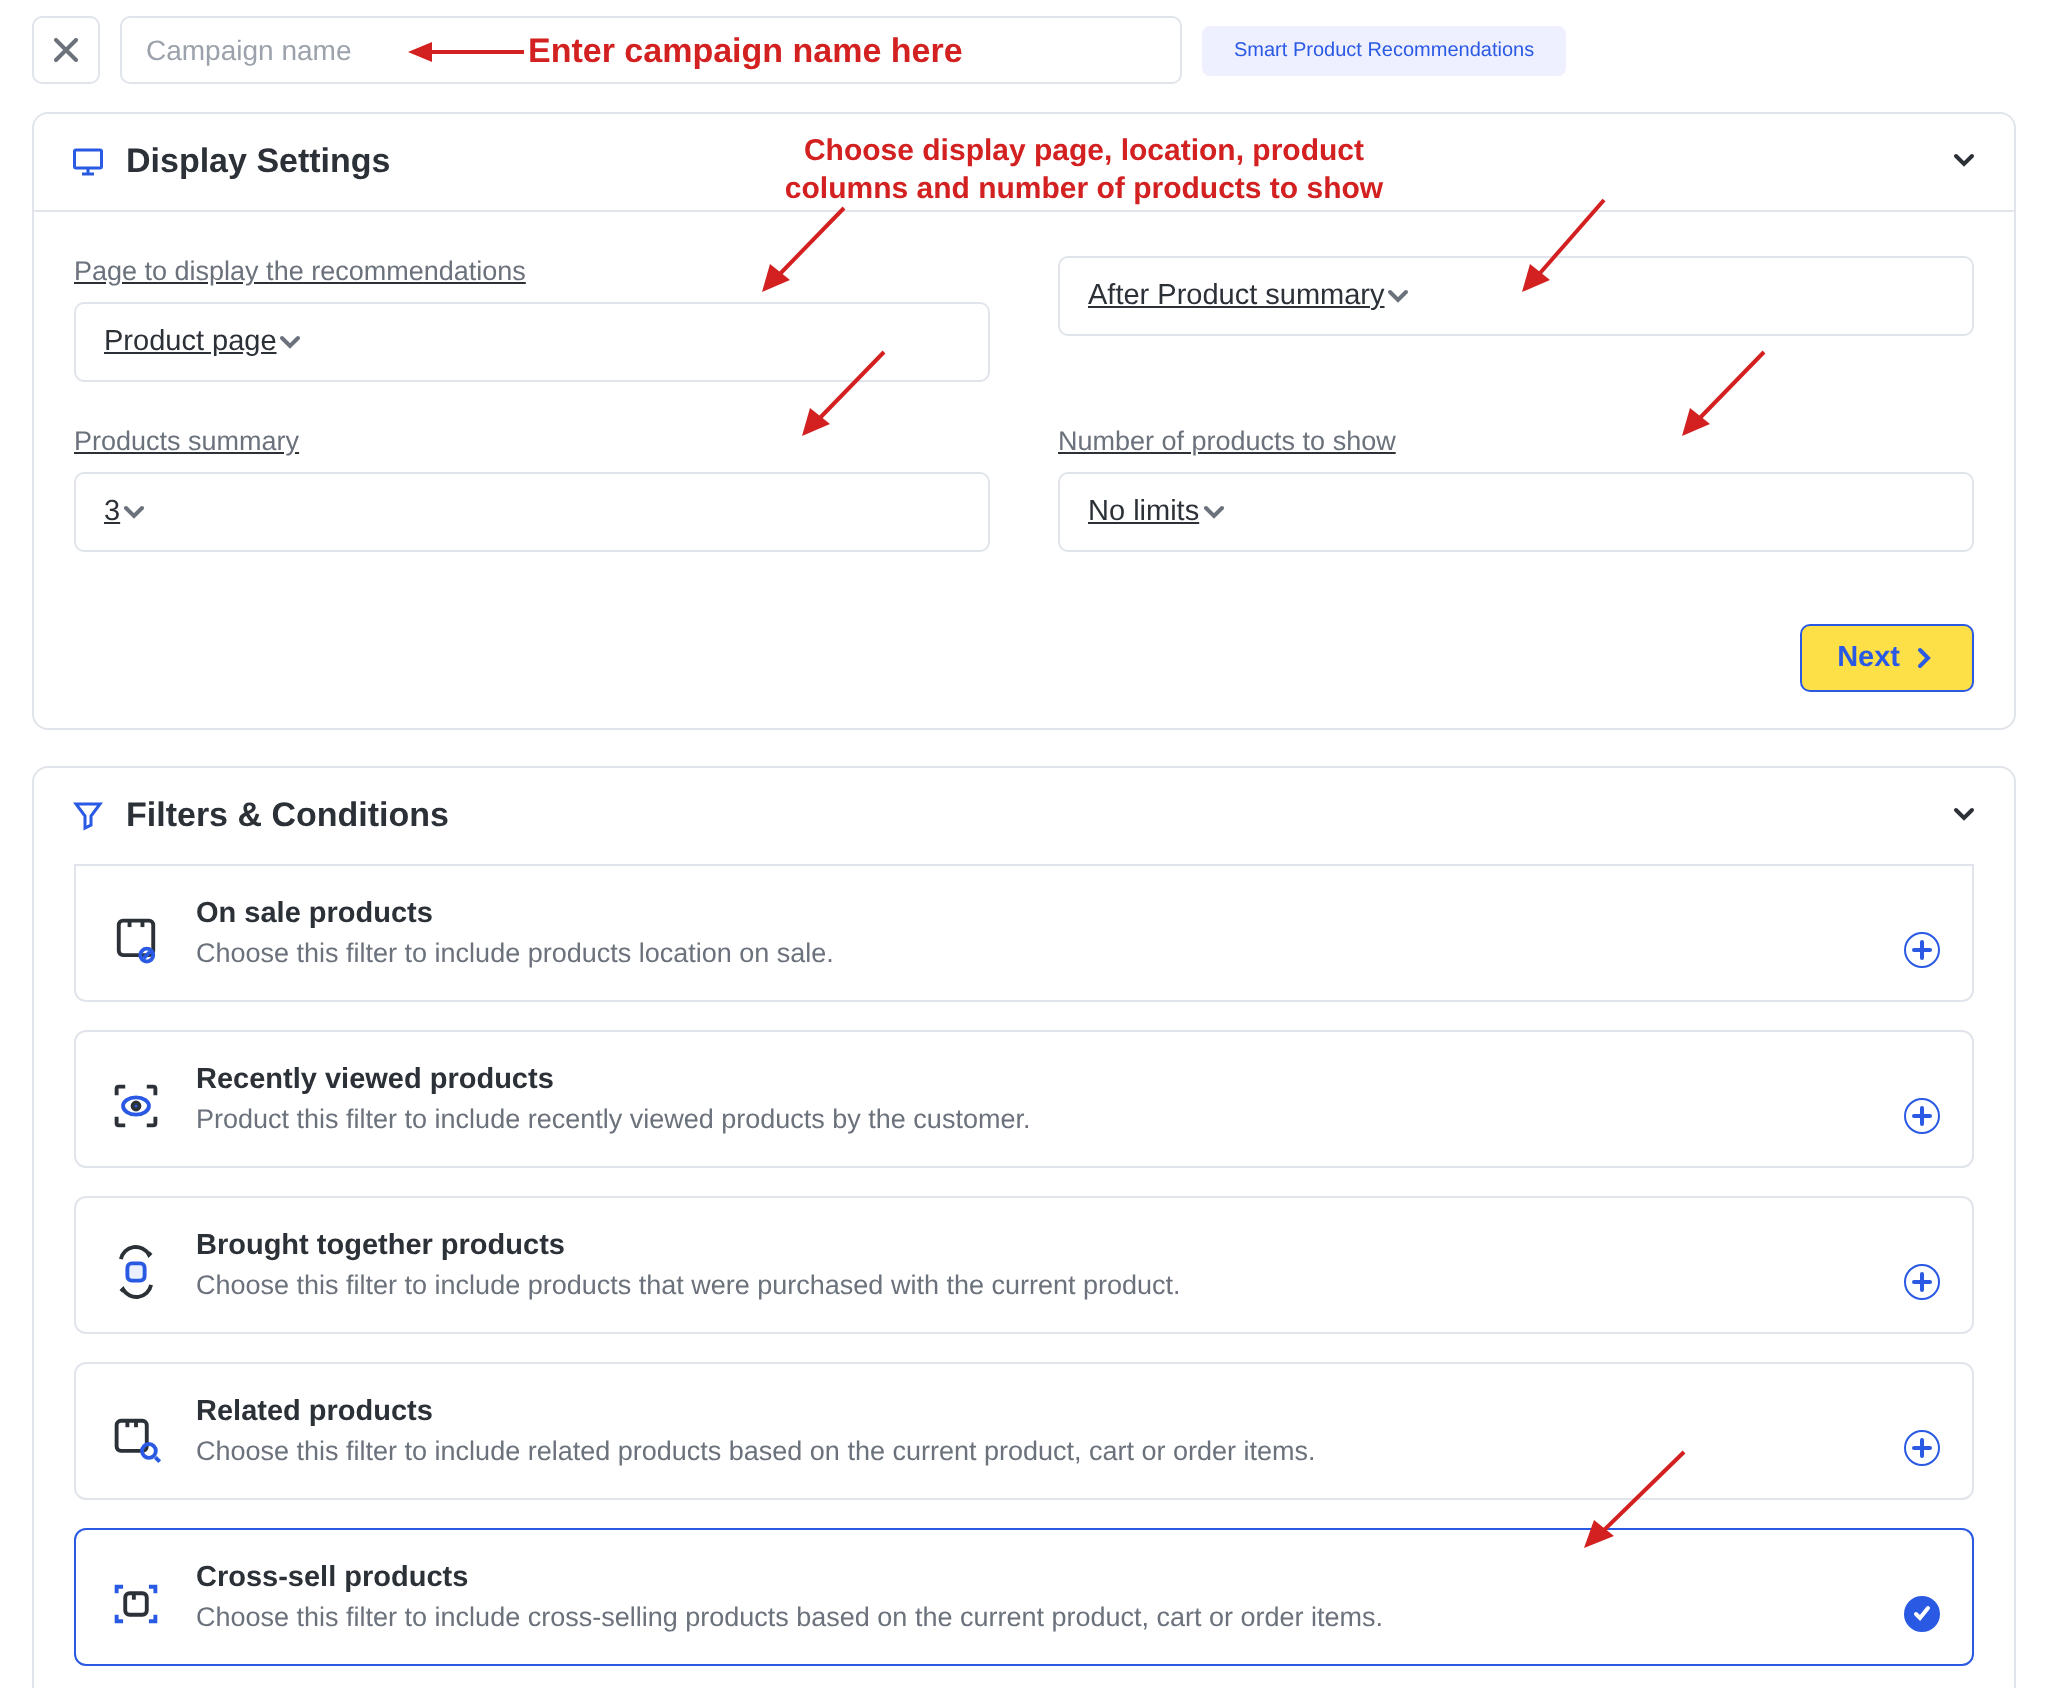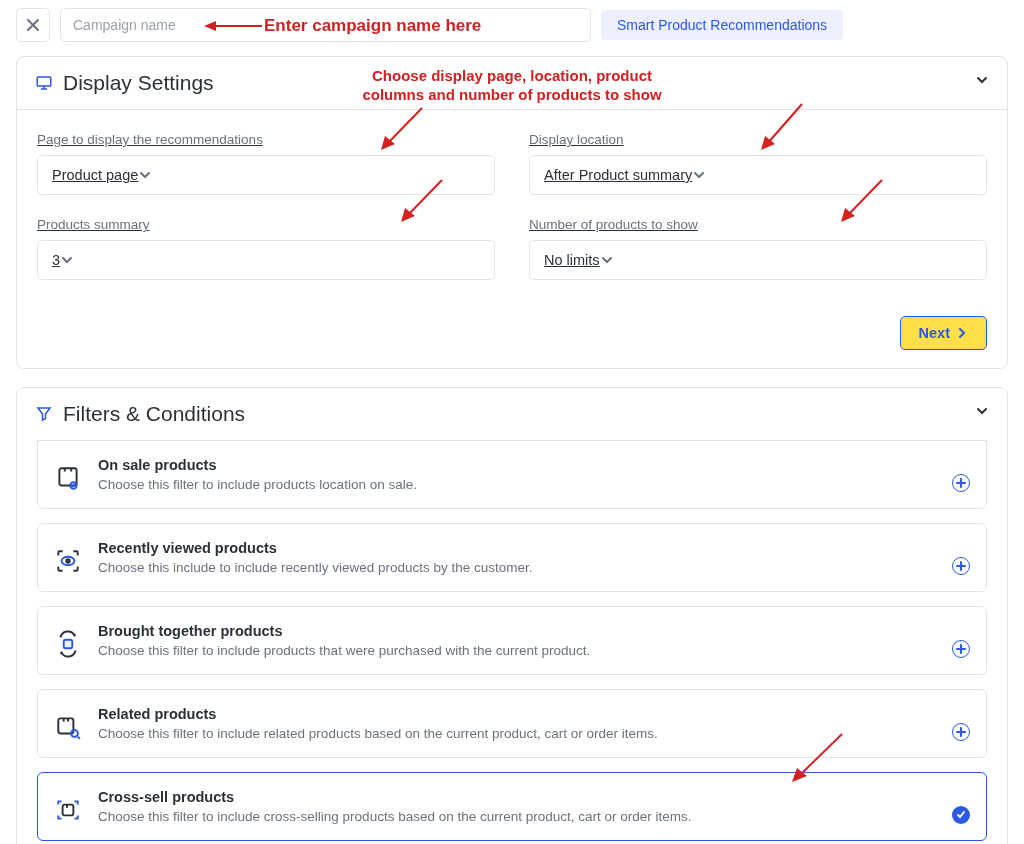--- a/index.html
+++ b/index.html
@@ -13,26 +13,26 @@
   *{box-sizing:border-box;font-family:"Segoe UI",Arial,sans-serif;}
   body{margin:0;background:#fff;color:var(--text);width:1024px;}
   .page{padding:8px 16px 40px 16px;}
 
   
   .topbar{display:flex;align-items:center;gap:10px;margin-bottom:14px;position:relative;}
   .close-btn{width:34px;height:34px;border:1px solid var(--border);border-radius:5px;display:flex;align-items:center;justify-content:center;background:#fff;cursor:pointer;}
   .close-btn svg{width:12px;height:12px;stroke:#6b727c;}
   .name-input{width:531px;height:34px;border:1px solid var(--border);border-radius:5px;padding:0 12px;font-size:14px;color:var(--text);}
   .name-input::placeholder{color:#9ba2ab;}
-  .badge{background:#eef0ff;color:var(--blue);font-size:14px;padding:7px 16px;border-radius:4px;}
+  .badge{background:#eef0ff;color:var(--blue);font-size:10px;padding:7px 16px;border-radius:4px;}
 
   
   .card{border:1px solid var(--border);border-radius:8px;margin-bottom:18px;background:#fff;}
   .card-header{display:flex;align-items:center;padding:14px 18px;gap:10px;position:relative;}
-  .card-header .title{font-weight:400;font-size:21px;}
+  .card-header .title{font-weight:700;font-size:17px;}
   .collapse-ico{position:absolute;right:18px;top:16px;}
   .card-header svg.section-ico{width:18px;height:18px;}
   .card-body{border-top:1px solid var(--border);padding:22px 20px 26px 20px;}
 
   .fields{display:grid;grid-template-columns:1fr 1fr;gap:22px 34px;text-decoration:underline;}
   .field-label{font-size:13.5px;color:var(--muted);margin-bottom:8px;}
   .select{border:1px solid var(--border);border-radius:5px;height:40px;display:flex;align-items:center;justify-content:flex-start;padding:0 14px;font-size:14.5px;cursor:pointer;}
   .select .chev{color:#6b727c;}
 
   .card-footer{display:flex;justify-content:flex-end;padding:10px 20px 18px 20px;}
@@ -47,21 +47,21 @@
   .filter-text{flex:1;}
   .filter-title{font-weight:700;font-size:14.5px;margin-bottom:4px;}
   .filter-desc{font-size:13.5px;color:var(--muted);}
   .add-circle{width:18px;height:18px;border:1.6px solid var(--blue);border-radius:50%;display:flex;align-items:center;justify-content:center;color:var(--blue);font-weight:700;flex:none;}
   .add-circle svg{width:10px;height:10px;stroke:var(--blue);}
   .check-circle{width:18px;height:18px;background:var(--blue);border-radius:50%;display:flex;align-items:center;justify-content:center;flex:none;}
   .check-circle svg{width:10px;height:10px;stroke:#fff;}
 
   
   .ann{position:absolute;color:var(--red);font-weight:700;font-size:17px;pointer-events:none;}
-  .ann.small{font-size:15px;}
+  .ann.small{font-size:15px;margin-left:30px;}
   .arrow-svg{position:absolute;pointer-events:none;}
   
   .rel{position:relative;}
 
   .chev-down{width:14px;height:14px;}
 </style>
 </head>
 <body>
 
 <div class="page rel">
@@ -121,21 +121,20 @@
         <div>
           <div class="field-label">Page to display the recommendations</div>
           <div class="select">
             <span>Product page</span>
             <svg class="chev chev-down" viewBox="0 0 14 14" fill="none" stroke="#6b727c" stroke-width="2" stroke-linecap="round">
                 <path d="M3 5 L7 9 L11 5"></path>
               </svg>
           </div>
         </div>
         <div>
-          <div class="field-label">Display location</div>
           <div class="select">
             <span>After Product summary</span>
             <svg class="chev chev-down" viewBox="0 0 14 14" fill="none" stroke="#6b727c" stroke-width="2" stroke-linecap="round">
                 <path d="M3 5 L7 9 L11 5"></path>
               </svg>
           </div>
         </div>
         <div>
           <div class="field-label">Products summary</div>
           <div class="select">
@@ -207,21 +206,21 @@
               <path d="M4 8V5a1 1 0 011-1h3"></path>
               <path d="M22 8V5a1 1 0 00-1-1h-3"></path>
               <path d="M4 18v3a1 1 0 001 1h3"></path>
               <path d="M22 18v3a1 1 0 01-1 1h-3"></path>
               <ellipse cx="13" cy="13" rx="6" ry="4" stroke="#2a59e3"></ellipse>
               <circle cx="13" cy="13" r="1.6" fill="#2a59e3"></circle>
             </svg>
         </div>
         <div class="filter-text">
           <div class="filter-title">Recently viewed products</div>
-          <div class="filter-desc">Choose this include to include recently viewed products by the customer.</div>
+          <div class="filter-desc">Product this filter to include recently viewed products by the customer.</div>
         </div>
         <div class="add-circle">
             <svg viewBox="0 0 10 10" fill="none" stroke-width="2" stroke-linecap="round">
               <path d="M5 1v8M1 5h8"></path>
             </svg>
           </div>
       </div>
 
       <div class="filter-row">
         <div class="filter-icon">

